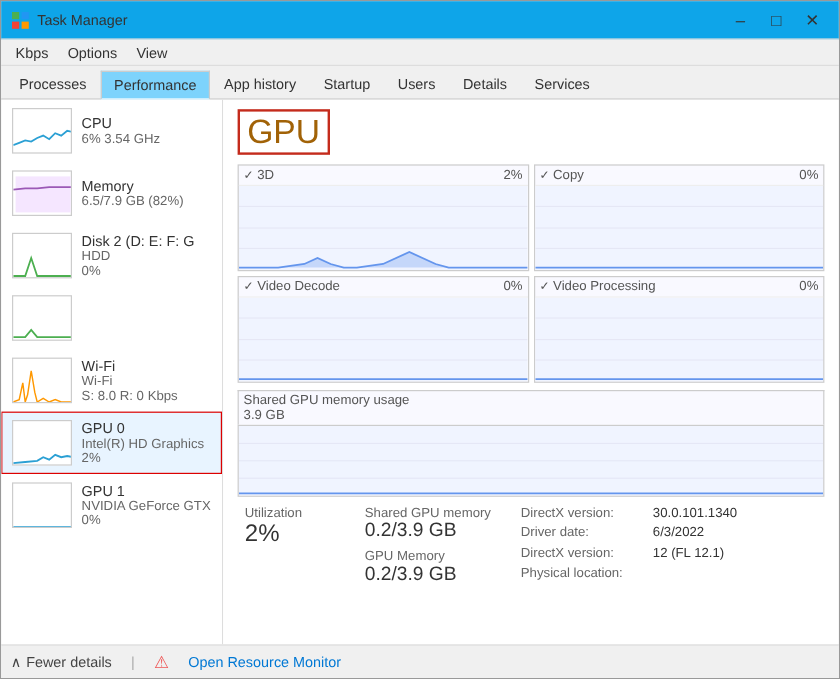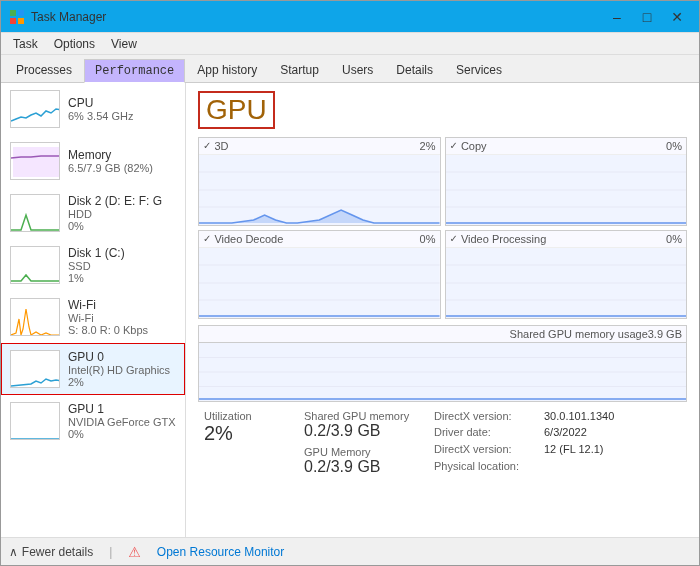--- a/index.html
+++ b/index.html
@@ -83,25 +83,24 @@
     .tab {
       padding: 4px 10px;
       font-size: 12px;
       cursor: pointer;
       color: #333;
       border: 1px solid transparent;
       margin-right: 1px;
       background: transparent;
     }
     .tab.active {
-      background: #c4b5fd;
+      background: #7dd3fc;
       border: 1px solid #ccc;
       border-bottom: 1px solid #ffffff;
       margin-bottom: -1px;
-      font-family: Liberation Mono, monospace;
     }
 
     
     .main-content {
       display: flex;
       flex: 1;
       overflow: hidden;
     }
 
     
@@ -211,25 +210,26 @@
     }
 
     
     .shared-memory-section {
       margin-bottom: 6px;
     }
     .shared-label {
       font-size: 11px;
       color: #555;
       display: flex;
-      justify-content: flex-end;
+      justify-content: space-between;
       padding: 2px 4px;
       border: 1px solid #ccc;
       border-bottom: none;
       background: #f9f9ff;
+      flex-direction: column;
     }
     .shared-chart {
       border: 1px solid #ccc;
       height: 60px;
       background: #f9f9ff;
       overflow: hidden;
     }
     .shared-chart svg {
       width: 100%;
       height: 100%;
@@ -316,21 +316,21 @@
       <span class="title-bar-text">Task Manager</span>
     </div>
     <div class="title-bar-controls">
       <button class="title-bar-btn">–</button>
       <button class="title-bar-btn">□</button>
       <button class="title-bar-btn close">✕</button>
     </div>
   </div>
 
   <div class="menu-bar">
-    <span class="menu-item">Task</span>
+    <span class="menu-item">Kbps</span>
     <span class="menu-item">Options</span>
     <span class="menu-item">View</span>
   </div>
 
   <div class="tab-bar">
     <div class="tab">Processes</div>
     <div class="tab active">Performance</div>
     <div class="tab">App history</div>
     <div class="tab">Startup</div>
     <div class="tab">Users</div>
@@ -378,25 +378,20 @@
           <div class="sidebar-item-sub">HDD</div>
           <div class="sidebar-item-sub">0%</div>
         </div>
       </div>
 
       <div class="sidebar-item">
         <div class="sidebar-graph spark">
           <svg viewBox="0 0 50 38">
               <polyline points="0,34 10,34 15,28 20,34 30,34 40,34 50,34" fill="none" stroke="#4caf50" stroke-width="1.5"></polyline>
             </svg>
-        </div>
-        <div class="sidebar-info">
-          <div class="sidebar-item-name">Disk 1 (C:)</div>
-          <div class="sidebar-item-sub">SSD</div>
-          <div class="sidebar-item-sub">1%</div>
         </div>
       </div>
 
       <div class="sidebar-item">
         <div class="sidebar-graph spark">
           <svg viewBox="0 0 50 38">
             <polyline points="0,36 5,34 8,20 10,36 12,30 15,10 18,28 20,36 25,33 30,36 35,34 40,36 50,36" fill="none" stroke="#ff9800" stroke-width="1.2"></polyline>
           </svg>
         </div>
         <div class="sidebar-info">

